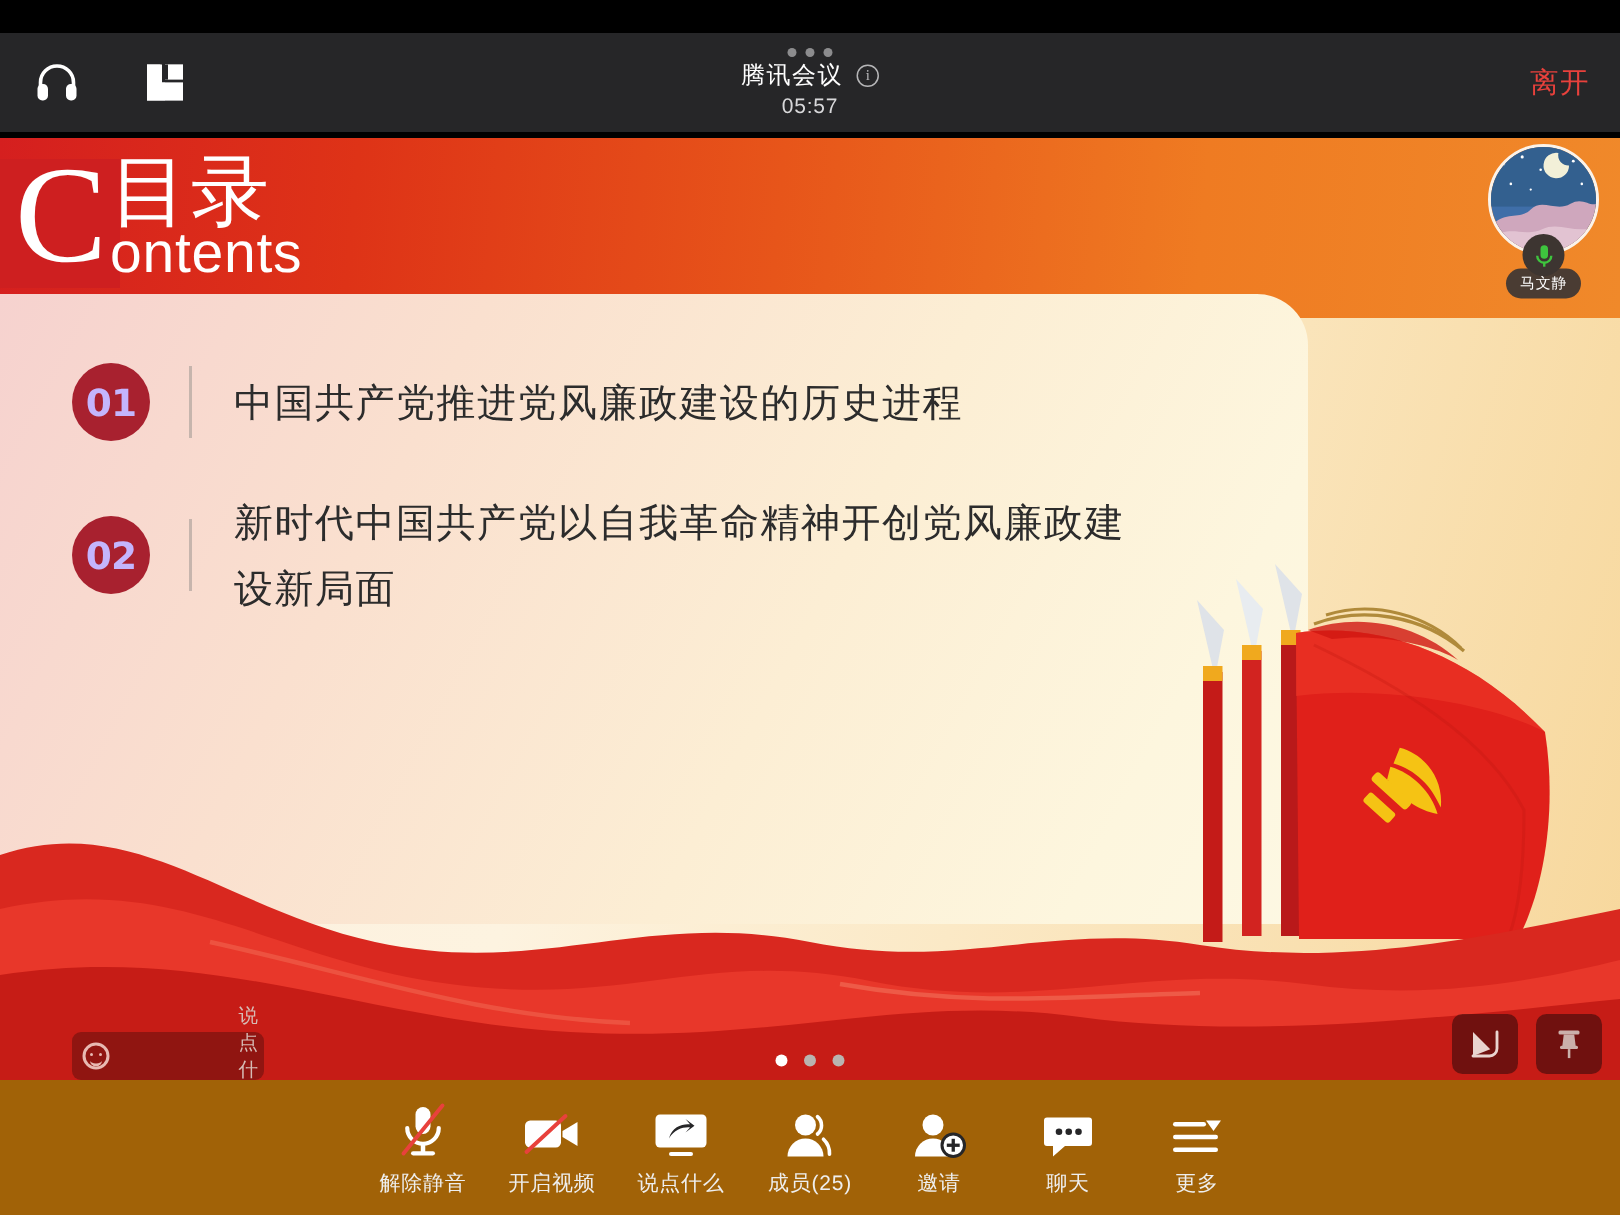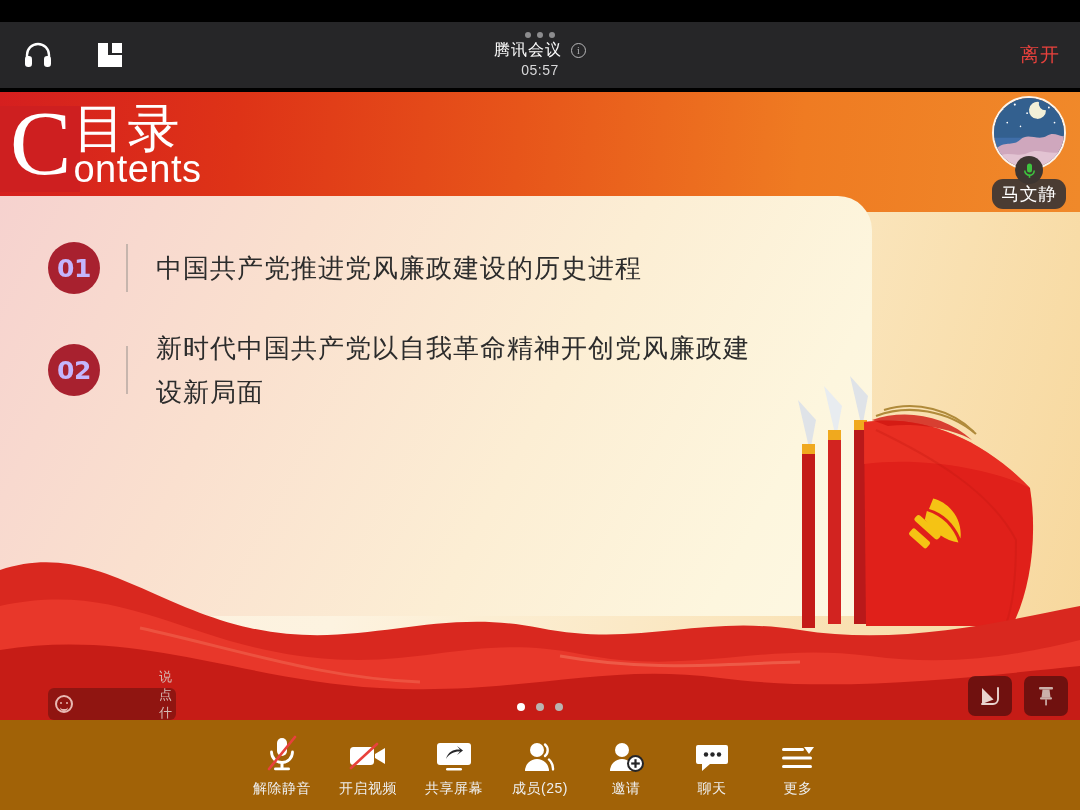--- a/index.html
+++ b/index.html
@@ -85,21 +85,21 @@
   
   .silk{ position:absolute; left:0; bottom:0; width:1080px; height:210px; }
 
   
   .selftile{ position:absolute; right:12px; top:4px; width:78px; }
   .avatar{ position:relative; width:74px; height:74px; border-radius:50%;
     overflow:hidden; border:2.5px solid #fbf3ea; margin:0 auto; }
   .mic-badge{ position:absolute; left:50%; transform:translateX(-50%); top:60px;
     width:28px; height:28px; border-radius:50%; background:#3d3531;
     display:flex; align-items:center; justify-content:center; }
-  .nametag{ margin:9px auto 0; background:#4a3c33; color:#fff; font-size:18px;
+  .nametag{ margin:9px auto 0; background:#4a3c33; color:#fff; font-size:10px;
     border-radius:11px; padding:3px 9px; width:max-content; letter-spacing:.5px; }
 
   
   .chatbar{ position:absolute; left:48px; bottom:0; width:128px; height:32px;
     background:rgba(40,10,10,.34); border-radius:6px; display:flex;
     align-items:center; padding:0 7px;gap:36px; }
   .emoji-ic{ width:18px; height:18px; border-radius:50%; border:2px solid #e8b9b2;
     position:relative; flex:none; }
   .emoji-ic::before{ content:""; position:absolute; left:3px; top:4.5px; width:2.4px;
     height:2.4px; border-radius:50%; background:#e8b9b2;
@@ -323,21 +323,21 @@
     </div>
 
     <div class="tb">
       <span class="tb-ic">
         <svg width="38" height="32" viewBox="0 0 38 32">
           <rect x="2" y="2" width="34" height="22" rx="3" fill="#fff"></rect>
           <rect x="11" y="27" width="16" height="2.6" rx="1.3" fill="#fff"></rect>
           <path d="M11 18 C13 10 20 8 25 8.5 L22 5 L28 9.5 L22 14 L25 10.6 C20.5 10.2 14.5 12 11 18 z" fill="#262628"></path>
         </svg>
       </span>
-      <span class="tb-lb">共享屏幕</span>
+      <span class="tb-lb">说点什么</span>
     </div>
 
     <div class="tb">
       <span class="tb-ic">
         <svg width="36" height="32" viewBox="0 0 36 32">
           <circle cx="15" cy="9" r="7" fill="#fff"></circle>
           <path d="M3 30 a12 12 0 0 1 24 0 z" fill="#fff"></path>
           <path d="M23 3.5 a7.5 7.5 0 0 1 0 11.5" fill="none" stroke="#fff" stroke-width="2.4" stroke-linecap="round"></path>
           <path d="M27 18.5 a13 13 0 0 1 4 10" fill="none" stroke="#fff" stroke-width="2.4" stroke-linecap="round"></path>
         </svg>

